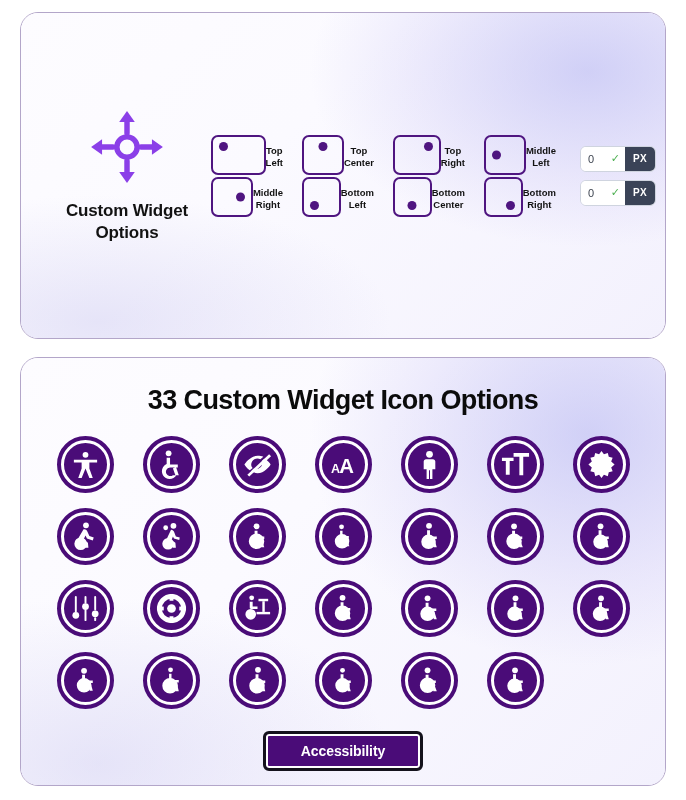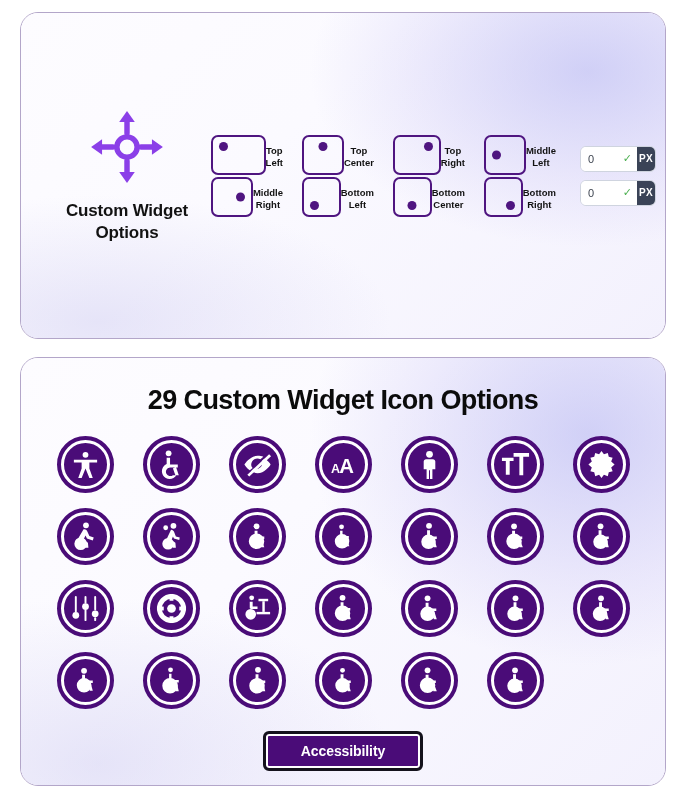--- a/index.html
+++ b/index.html
@@ -109,21 +109,21 @@
   }
   .num-input {
     flex: 1;
     display: flex; align-items: center; justify-content: space-between;
     padding: 0 5px 0 7px;
     font-size: 11px; color: #3d4450;
     background: #ffffff;
   }
   .num-check { color: #4caf50; font-size: 11px; line-height: 1; }
   .num-unit {
-    width: 18px;
+    width: 30px;
     display: flex; align-items: center; justify-content: center;
     background: #3a4357; color: #ffffff;
     font-size: 10px; font-weight: 700; letter-spacing: .3px;
   }
 
   
   .icons-inner {
     height: 100%;
     padding: 27px 34px 18px;
     display: flex; flex-direction: column; align-items: center;
@@ -284,21 +284,21 @@
           </div>
 
         </div>
       </div>
 
     </div>
   </div>
 
   <div class="card" id="card-icons">
     <div class="card-inner icons-inner">
-      <div class="icons-title">29 Custom Widget Icon Options</div>
+      <div class="icons-title">33 Custom Widget Icon Options</div>
 
       <div class="icons-grid">
 
         <div class="icon-btn">
           <svg viewBox="0 0 64 64">
               <circle cx="32" cy="12" r="6"></circle>
               <path d="M8 22h48v6H40v12l7 20h-7l-8-20-8 20h-7l7-20V28H8z"></path>
             </svg>
         </div>
         <div class="icon-btn">

